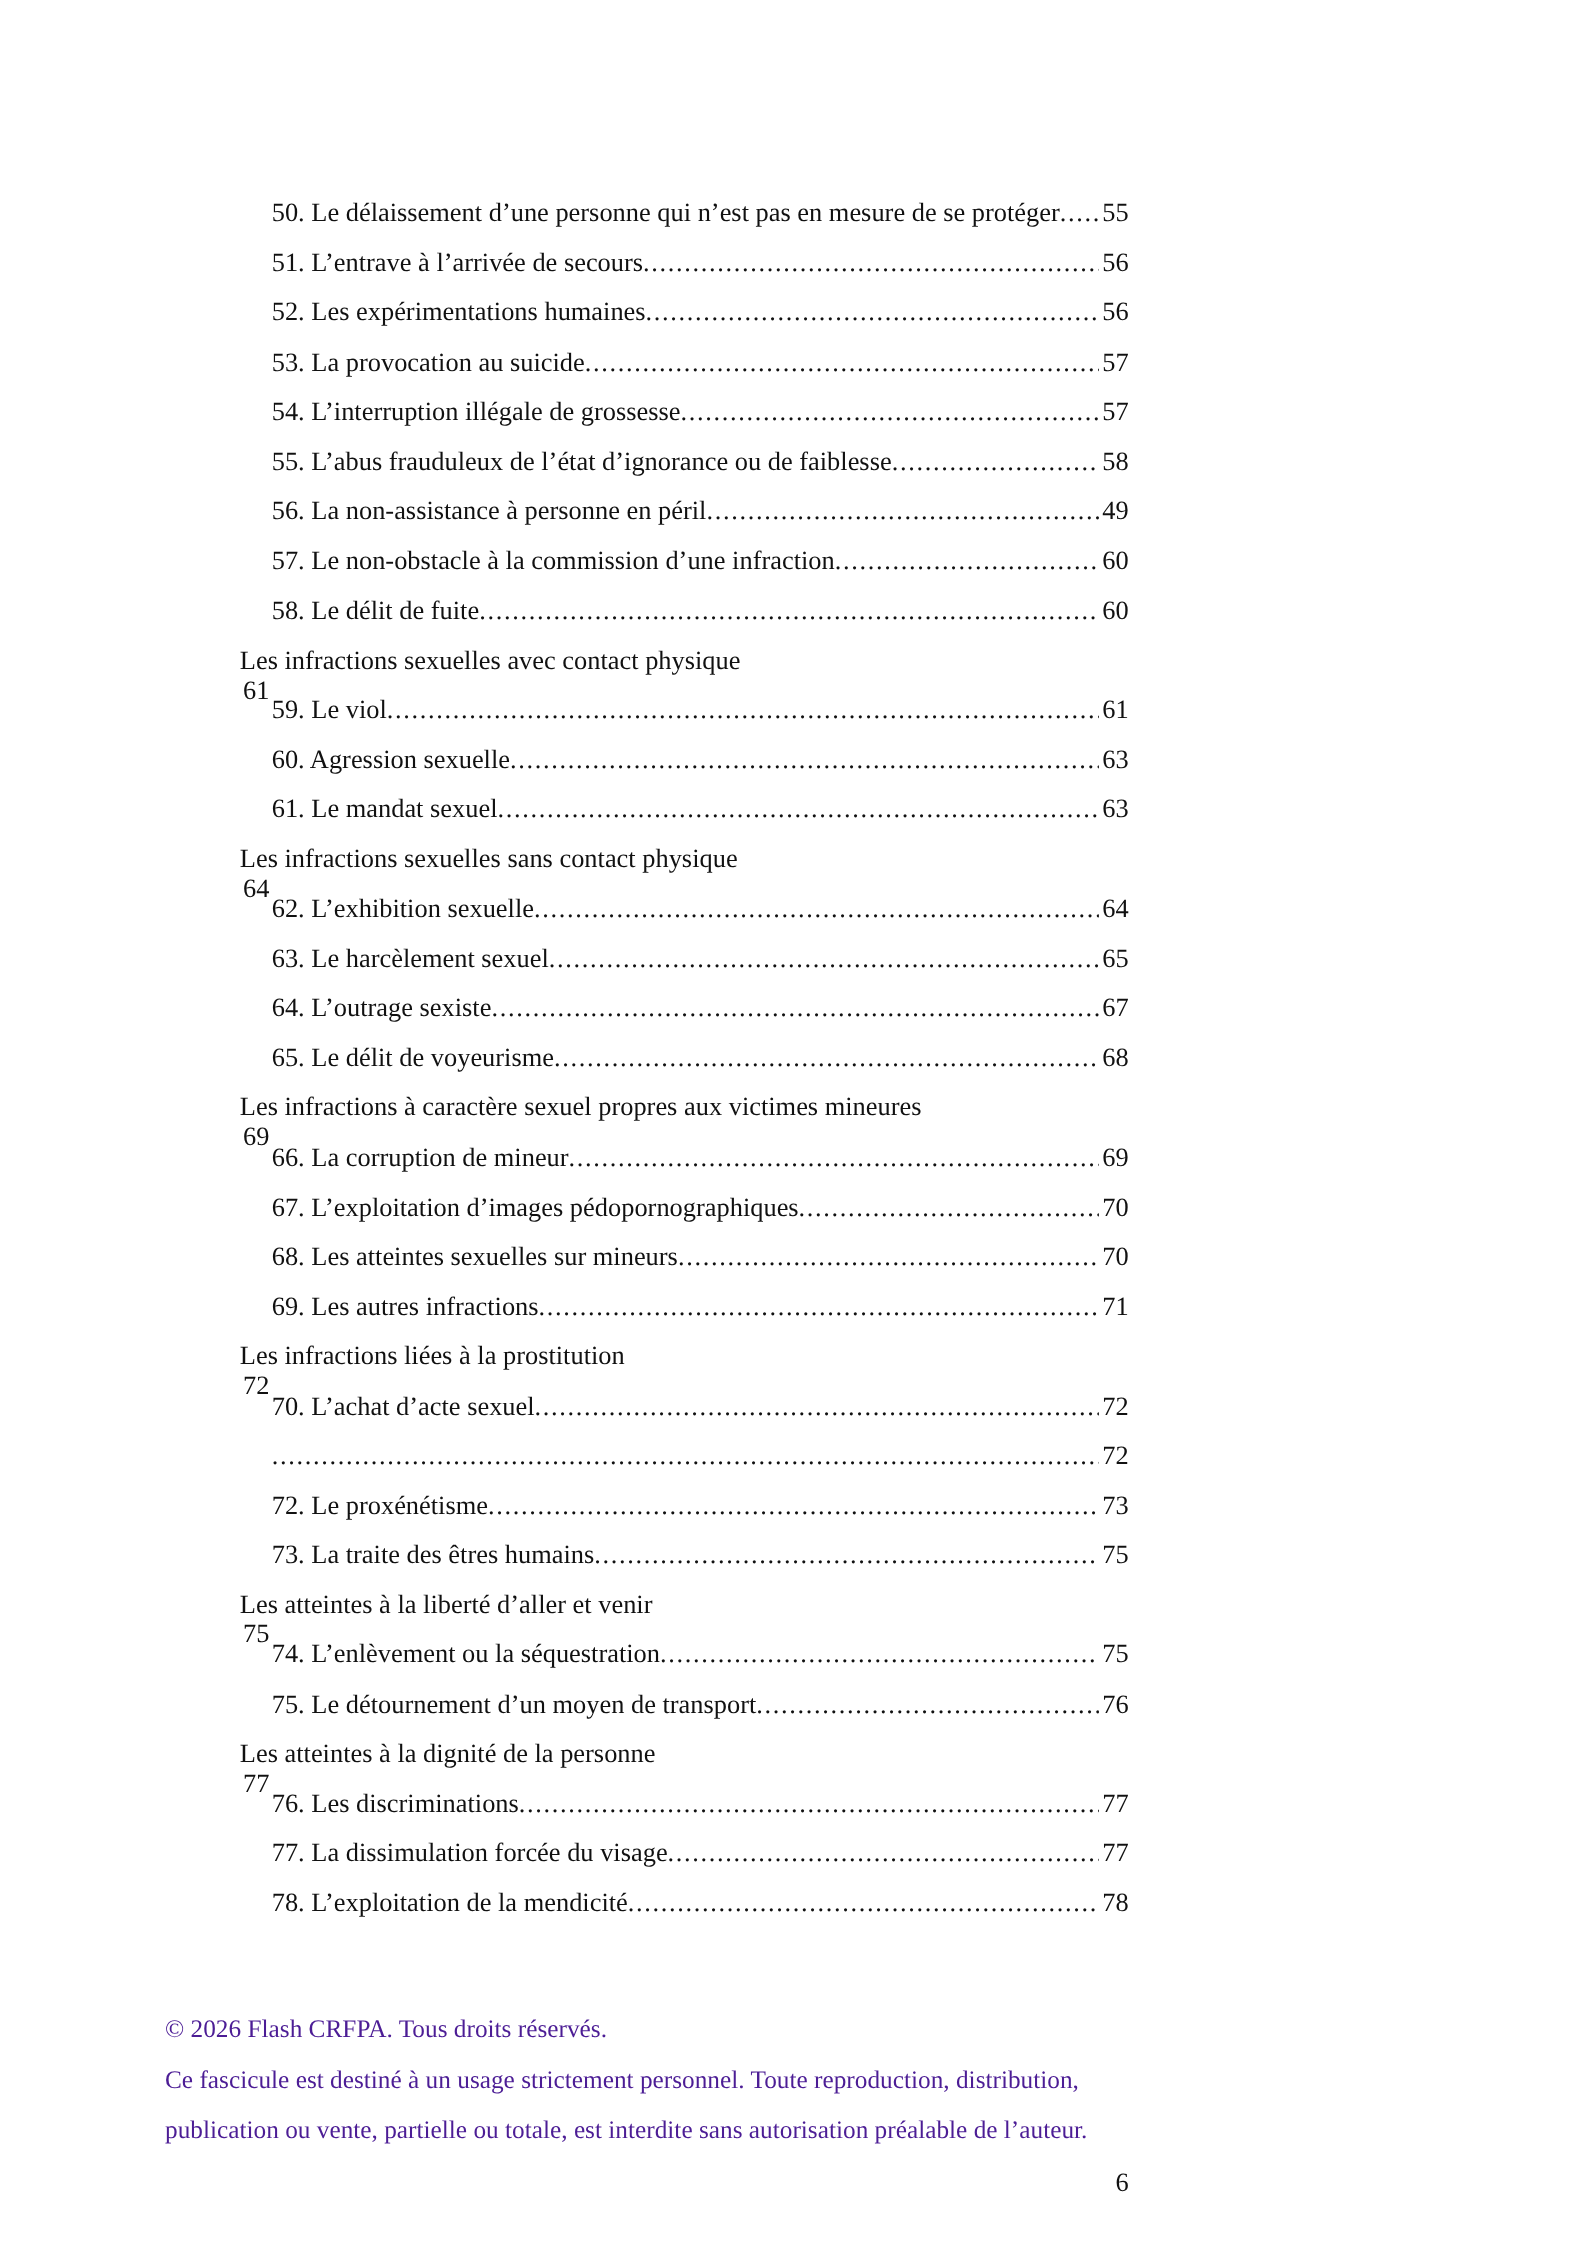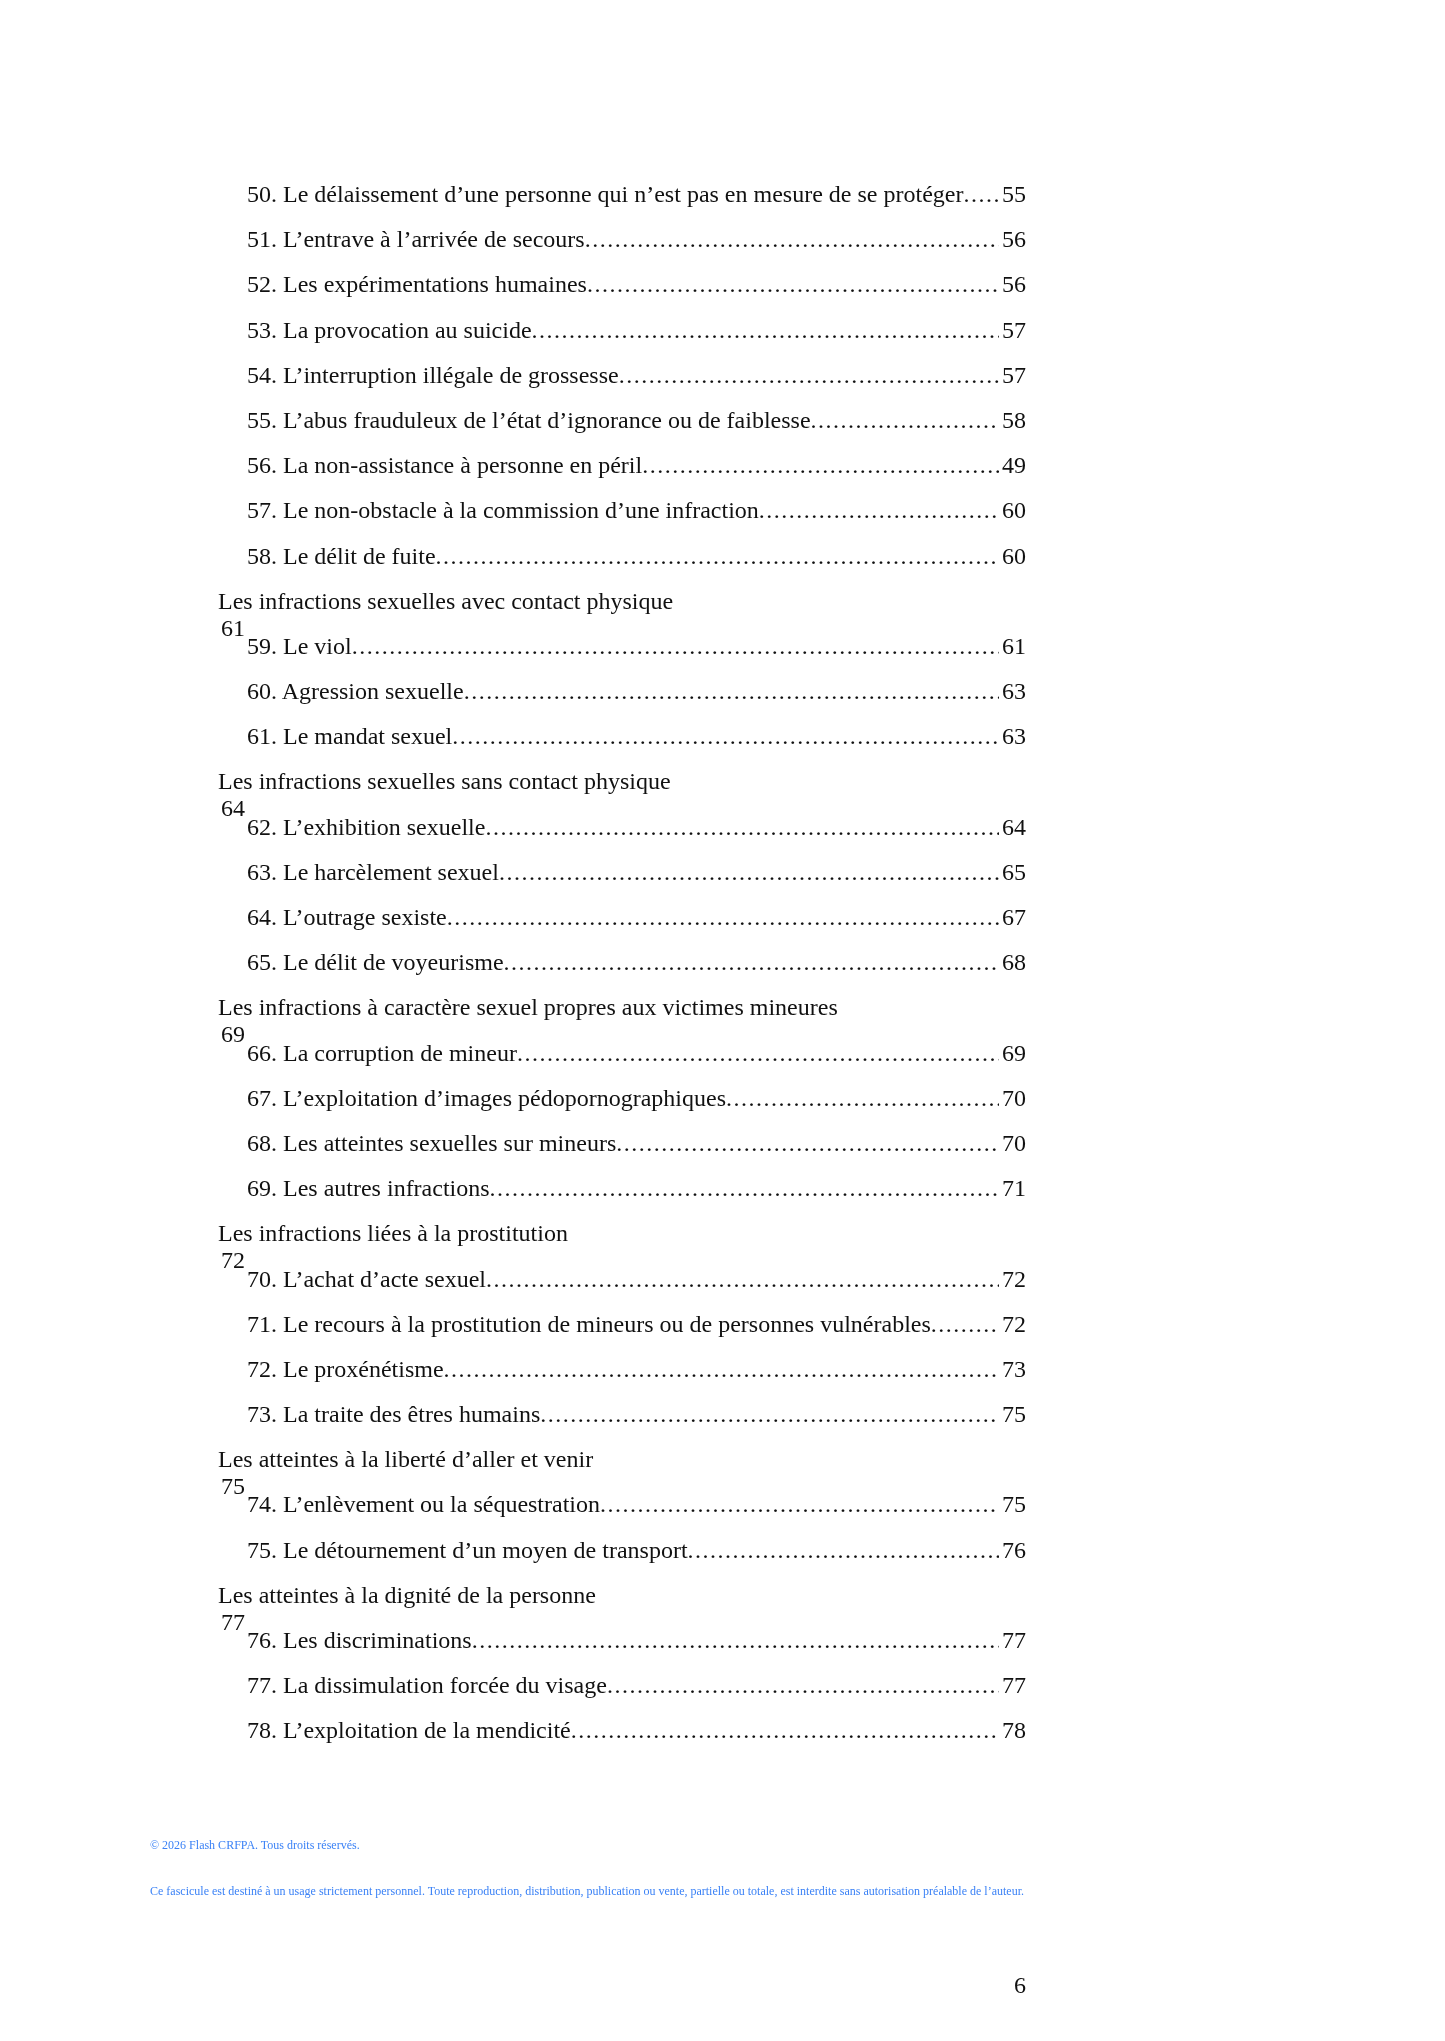--- a/index.html
+++ b/index.html
@@ -49,23 +49,23 @@
     flex: 0 0 auto;
     padding-left: 3px;
     text-align: right;
   }
   
   .footer {
     position: absolute;
     top: 1822px;
     left: 150px;
     right: 167px;
-    font-size: 12px;
+    font-size: 23px;
     line-height: 46px;
-    color: #3b82f6;
+    color: #4c1d95;
   }
   .footer p { margin: 0; }
   .page-number {
     position: absolute;
     top: 1962px;
     right: 177px;
     font-size: 24px;
     line-height: 46px;
     text-align: right;
     color: #111111;
@@ -196,21 +196,20 @@
         <span class="toc-label">Les infractions liées à la prostitution</span>
         <span class="dot-leader"></span>
         <span class="toc-page">72</span>
       </div>
       <div class="toc-row level-2">
         <span class="toc-label">70. L’achat d’acte sexuel</span>
         <span class="dot-leader"></span>
         <span class="toc-page">72</span>
       </div>
       <div class="toc-row level-2">
-        <span class="toc-label">71. Le recours à la prostitution de mineurs ou de personnes vulnérables</span>
         <span class="dot-leader"></span>
         <span class="toc-page">72</span>
       </div>
       <div class="toc-row level-2">
         <span class="toc-label">72. Le proxénétisme</span>
         <span class="dot-leader"></span>
         <span class="toc-page">73</span>
       </div>
       <div class="toc-row level-2">
         <span class="toc-label">73. La traite des êtres humains</span>

